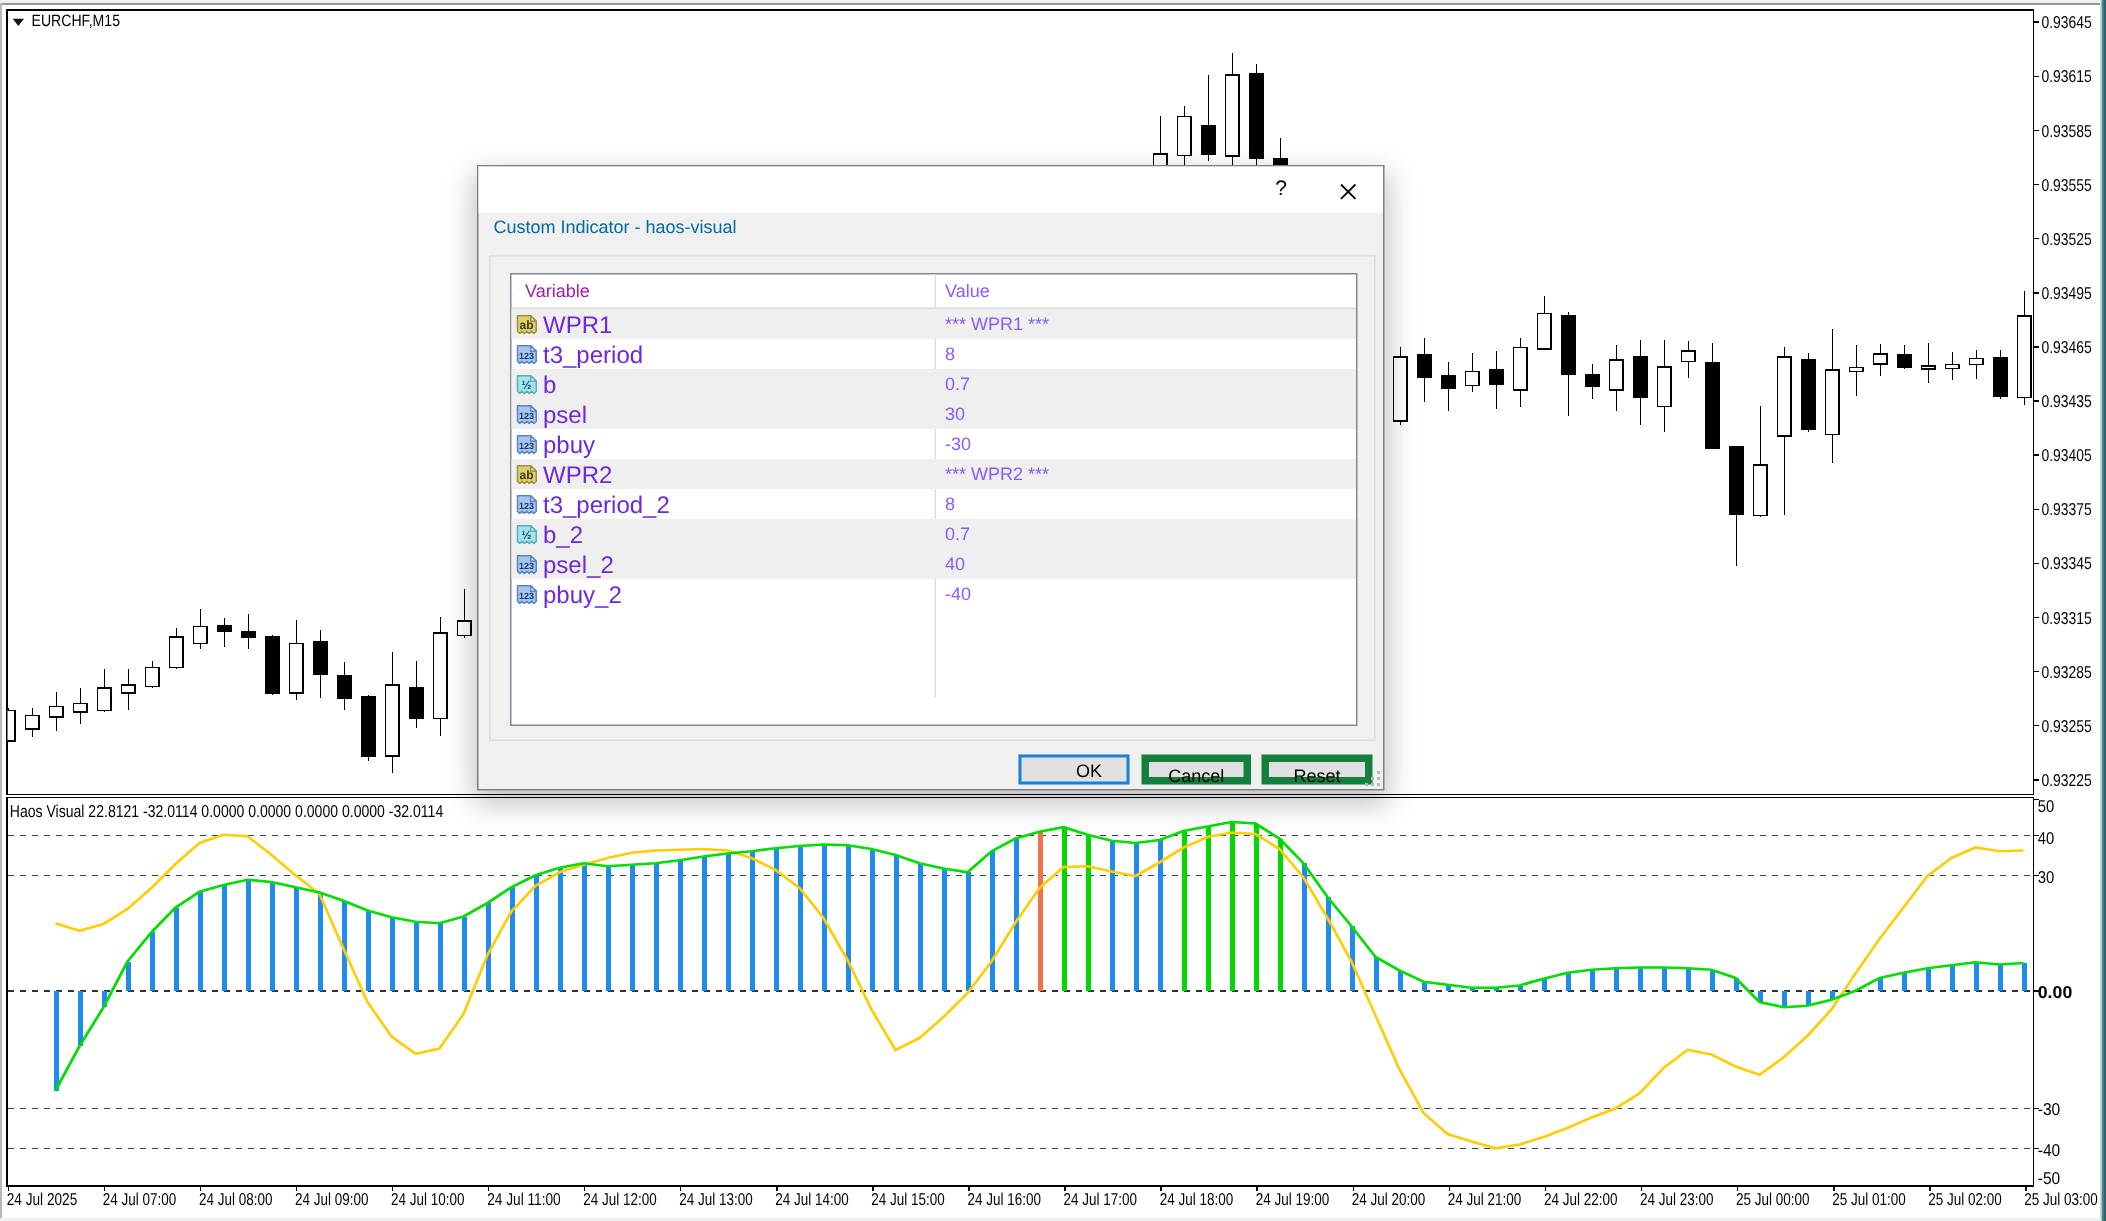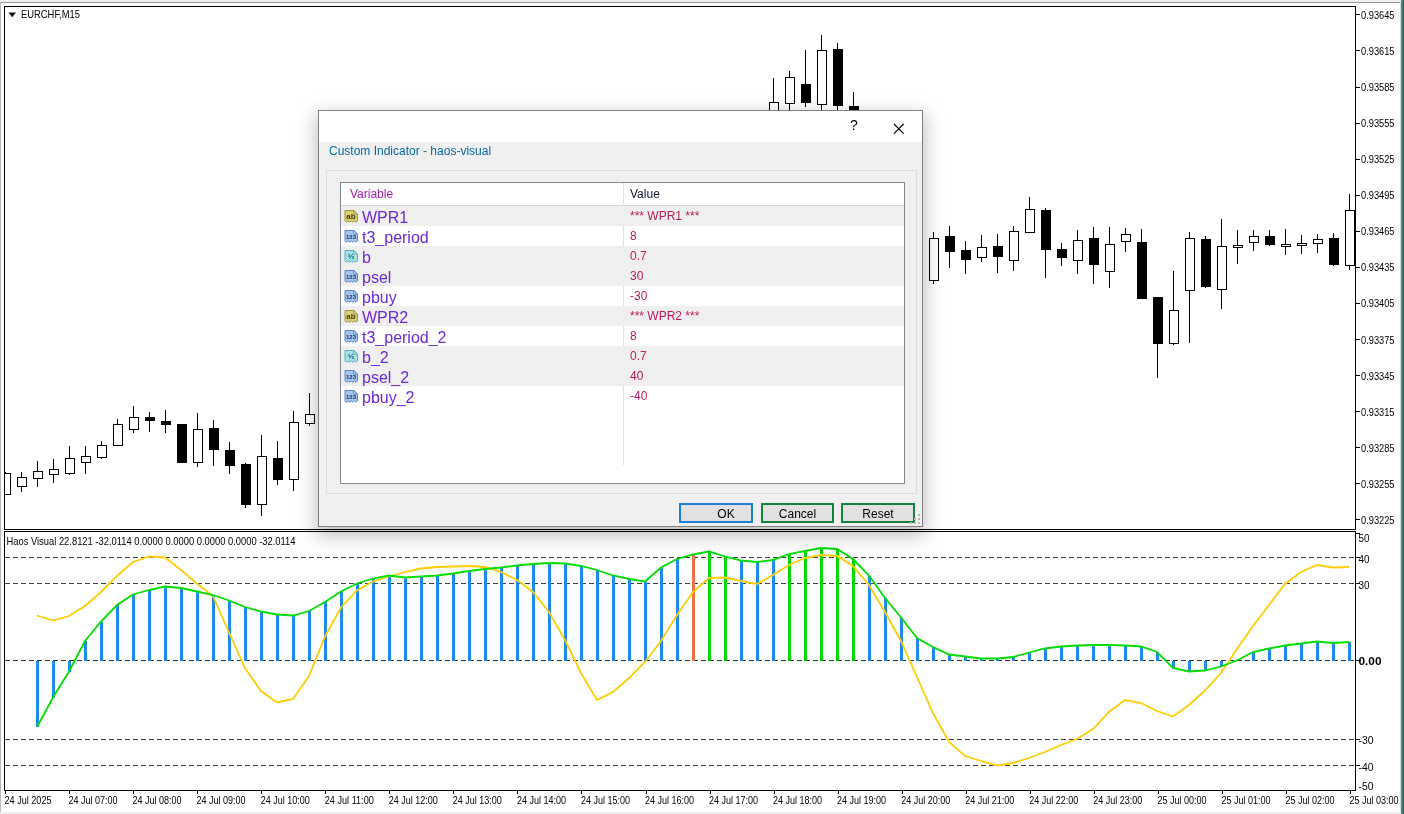--- a/index.html
+++ b/index.html
@@ -11,29 +11,29 @@
 .ttl .q{position:absolute;left:524px;top:6px;width:22px;text-align:center;font-size:14px;color:#000;}
 .ttl .x{position:absolute;left:574px;top:10px;width:12px;height:12px;}
 .tabbar{position:absolute;left:8px;top:40px;width:588px;height:19px;}
 .tab{position:absolute;top:1px;height:17px;background:#f0f0f0;border:1px solid #d9d9d9;border-bottom:none;
  text-align:center;font-size:11px;letter-spacing:-0.1px;line-height:17px;color:#000;}
 .tab.sel{top:-2px;height:21px;background:#fff;line-height:19px;z-index:3;border-color:#d9d9d9;}
 .pane{position:absolute;left:7px;top:59px;width:589px;height:322px;border:1px solid #dcdcdc;background:#f0f0f0;}
 .tbl{position:absolute;left:21px;top:71px;width:563px;height:300px;background:#fff;border:1px solid #828790;}
 .thead{position:absolute;left:0;top:0;width:100%;height:22px;border-bottom:1px solid #d8d8d8;}
 .thead .h1{position:absolute;left:9px;top:4px;font-size:12px;color:#a21caf;}
-.thead .h2{position:absolute;left:289px;top:4px;font-size:12px;color:#0f172a;}
+.thead .h2{position:absolute;left:289px;top:4px;font-size:12px;color:#8b5cf6;}
 .vsep{position:absolute;left:282px;top:0;width:1px;height:282px;background:#e0e0e0;}
 .rows{position:absolute;left:0;top:23px;width:100%;}
 .row{position:relative;height:20px;text-decoration:underline;}
 .row.shade{background:#efefef;}
 .row .nm{position:absolute;left:21px;top:3px;font-size:16px;color:#6d28d9;}
-.row .vl{position:absolute;left:289px;top:3px;font-size:12px;color:#be185d;text-align:right;}
+.row .vl{position:absolute;left:289px;top:3px;font-size:12px;color:#8b5cf6;text-align:right;}
 .ic{position:absolute;left:3px;top:2.5px;}
-.btn{position:absolute;top:392px;height:20px;background:#e1e1e1;border:2px solid #15803d;
+.btn{position:absolute;top:392px;height:20px;background:#e1e1e1;border:5px solid #15803d;
  font-size:12px;text-align:center;line-height:18px;color:#000;box-sizing:border-box;}
 .btn.ok{left:360px;width:74px;border:2px solid #1a80d6;padding-left:20px;}
 .grip{position:absolute;right:2px;bottom:2px;width:12px;height:12px;}
 .grip i{position:absolute;width:2px;height:2px;background:#b9b9b9;}
 </style></head>
 <body>
 <div id="root">
 <svg width="1404" height="814" style="position:absolute;left:0;top:0">
 <rect x="0" y="0" width="1404" height="814" fill="#ffffff"></rect>
 <rect x="0" y="0" width="1404" height="2" fill="#f0f0f0"></rect>

